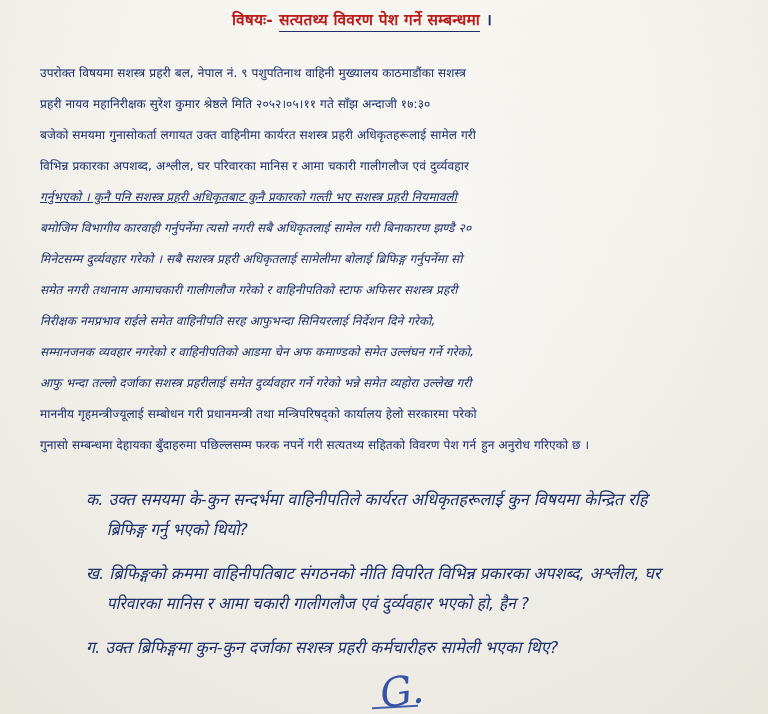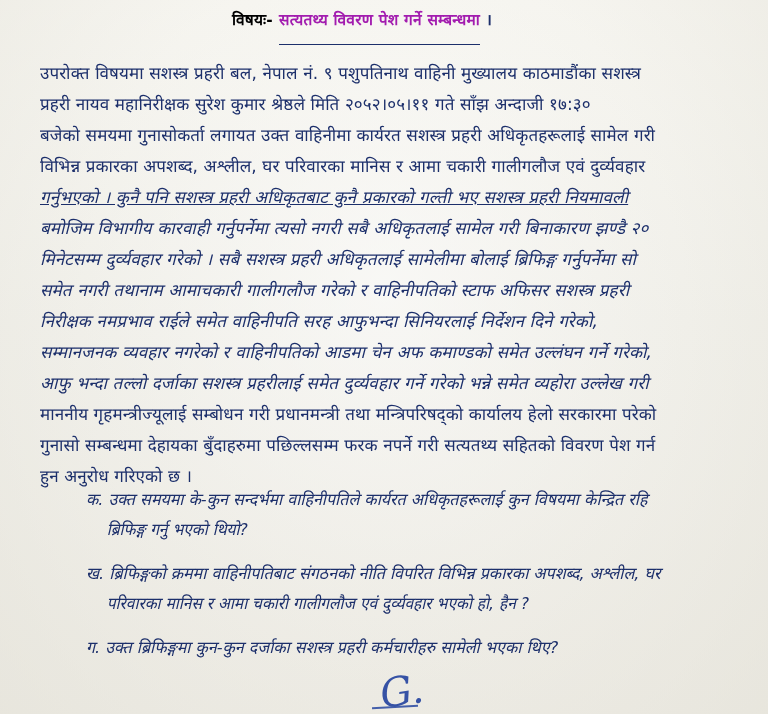--- a/index.html
+++ b/index.html
@@ -36,44 +36,44 @@
     position: absolute;
     top: 8px;
     left: 232px;
     display: flex;
     align-items: baseline;
     gap: 6px;
     font-size: 15.5px;
     letter-spacing: 0.2px;
   }
   .subject-label {
-    color: #000000;
+    color: #b91c1c;
     font-weight: 600;
   }
   .subject-text {
-    color: #a21caf;
+    color: #b91c1c;
     font-weight: 600;
     border-bottom: 1.6px solid #1c2f6b;
-    padding-bottom: 14px;
+    padding-bottom: 1px;
   }
   .subject-dot {
     color: #1c2f6b;
     font-weight: 600;
   }
 
   
   .body-block {
     position: absolute;
     top: 58px;
     left: 40px;
     width: 694px;
   }
   .body-line {
     color: #1c2f6b;
-    font-size: 17px;
+    font-size: 12px;
     line-height: 31px;
     white-space: nowrap;
     letter-spacing: 0.1px;
     font-weight: 500;
     transform-origin: left center;
   }
   .body-line.i { font-style: italic; }
 
   
   .questions {

